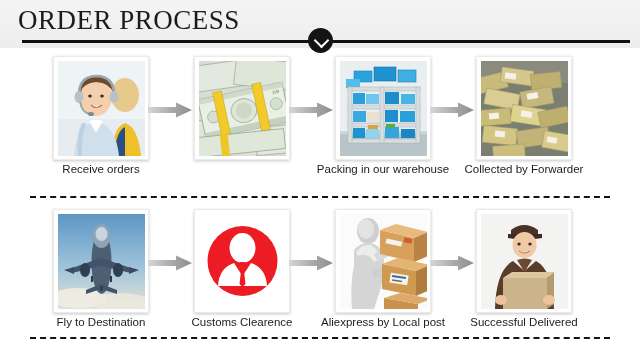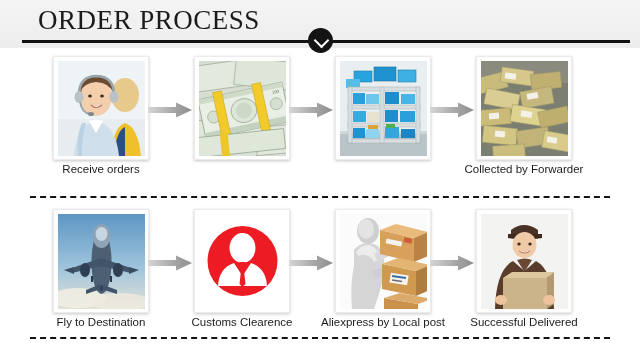--- a/index.html
+++ b/index.html
@@ -18,21 +18,21 @@
   
   #header {
     position: absolute;
     left: 0; top: 0;
     width: 640px;
     height: 48px;
     background: linear-gradient(to bottom, #f4f4f4 0%, #f0f0f0 60%, #ededed 100%);
   }
   #header-title {
     position: absolute;
-    left: 38px;
+    left: 18px;
     top: 5px;
     font-family: "Liberation Serif", serif;
     font-size: 27px;
     letter-spacing: 0.5px;
     color: #1b1b1b;
     white-space: nowrap;
   }
   #header-rule {
     position: absolute;
     left: 22px;
@@ -287,20 +287,21 @@
             <rect x="13" y="67" width="12" height="10" fill="#1f93d0"></rect>
             <rect x="26" y="68" width="13" height="9" fill="#8ed3f0"></rect>
             <rect x="45" y="66" width="14" height="11" fill="#35a6dd"></rect>
             <rect x="61" y="68" width="14" height="9" fill="#1b86c3"></rect>
             <rect x="28" y="64" width="10" height="4" fill="#d9a23d"></rect>
             <rect x="46" y="63" width="9" height="4" fill="#4fae52"></rect>
           </g>
         </svg>
       </div>
     </div>
+    <div class="caption">Packing in our warehouse</div>
   </div>
 
   <div class="arrow arrow-2">
     <svg width="44" height="16" viewBox="0 0 44 16">
       <path d="M0 5 L28 5 L28 0.5 L44 8 L28 15.5 L28 11 L0 11 Z" fill="url(#ag1)"></path>
     </svg>
   </div>
 
   <div class="cell cell-3">
     <div class="photo-wrap">

